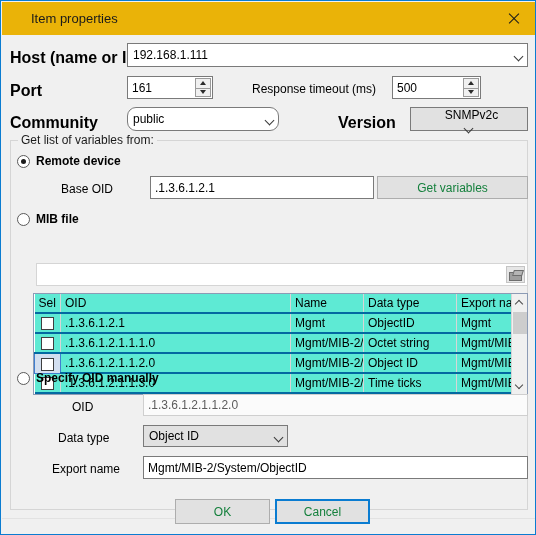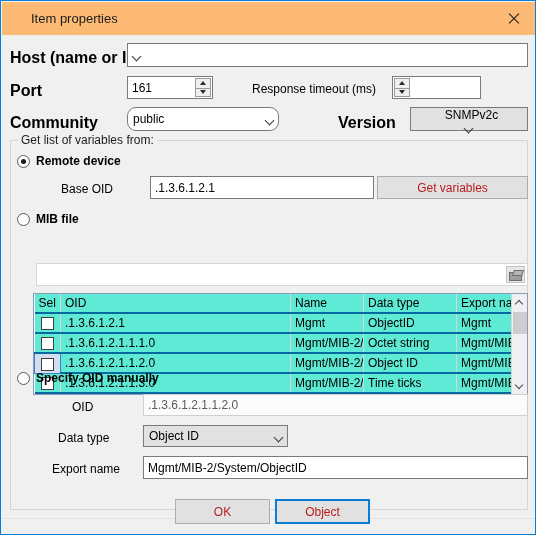--- a/index.html
+++ b/index.html
@@ -17,21 +17,21 @@
     width: 536px;
     height: 535px;
     background: #f0f0f0;
     border: 1px solid #0a7cd1;
     overflow: hidden;
   }
   
   #titlebar {
     position: absolute; left: 1px; top: 1px;
     width: 534px; height: 33px;
-    background: #fdba74;
+    background: #eab308;
   }
   #title-text {
     position: absolute; left: 29px; top: 9px;
     font-size: 13px;
     color: #1b1b1b;
     white-space: nowrap;
   }
   #close-btn {
     position: absolute; right: 0px; top: 0px;
     width: 46px; height: 33px;
@@ -153,21 +153,21 @@
     border-top: 4px solid #2b2b2b;
   }
 
   
   .btn {
     position: absolute;
     background: #e1e1e1;
     border: 1px solid #adadad;
     font-family: "Liberation Sans", sans-serif;
     font-size: 12px;
-    color: #b91c1c;
+    color: #15803d;
     display: flex; align-items: center; justify-content: center;
     cursor: default;
   }
   .btn.focus {
     border: 2px solid #0a7cd1;
     background: #e1e1e1;
   }
 
   
   #groupbox {
@@ -345,40 +345,42 @@
     <div id="title-text">Item properties</div>
     <div id="close-btn">
       <div class="x-glyph"></div>
     </div>
   </div>
 
   <div id="client">
 
     <div class="lbl-bold" style="left:8px; top:14px;">Host (name or IP)</div>
     <div class="combo" style="left:125px; top:8px; width:401px; height:24px;">
+      <div class="ctext">192.168.1.111</div>
       <div class="carrow">
           <div class="chev"></div>
         </div>
     </div>
 
     <div class="lbl-bold" style="left:8px; top:47px;">Port</div>
     <div class="spin" style="left:125px; top:41px; width:86px; height:23px;">
       <div class="stext">161</div>
       <div class="sbtns">
         <div class="sbtn up">
             <div class="tri-up"></div>
           </div>
         <div class="sbtn dn">
             <div class="tri-dn"></div>
           </div>
       </div>
     </div>
 
     <div class="lbl-plain" style="left:250px; top:47px;">Response timeout (ms)</div>
     <div class="spin" style="left:390px; top:41px; width:89px; height:23px;">
+      <div class="stext">500</div>
       <div class="sbtns">
         <div class="sbtn up">
             <div class="tri-up"></div>
           </div>
         <div class="sbtn dn">
             <div class="tri-dn"></div>
           </div>
       </div>
     </div>
 
@@ -510,17 +512,17 @@
 
     <div class="lbl-plain" style="left:50px; top:427px;">Export name</div>
     <input class="tbox" style="left: 141px; top: 421px; width: 385px; height: 23px;" value="Mgmt/MIB-2/System/ObjectID">
 
     <div id="bottom-sep"></div>
 
     <div class="btn" style="left:173px; top:464px; width:95px; height:25px;">
       <span>OK</span>
     </div>
     <div class="btn focus" style="left:273px; top:464px; width:95px; height:25px;">
-      <span>Object</span>
+      <span>Cancel</span>
     </div>
 
   </div>
 </div>
 
 </body></html>

